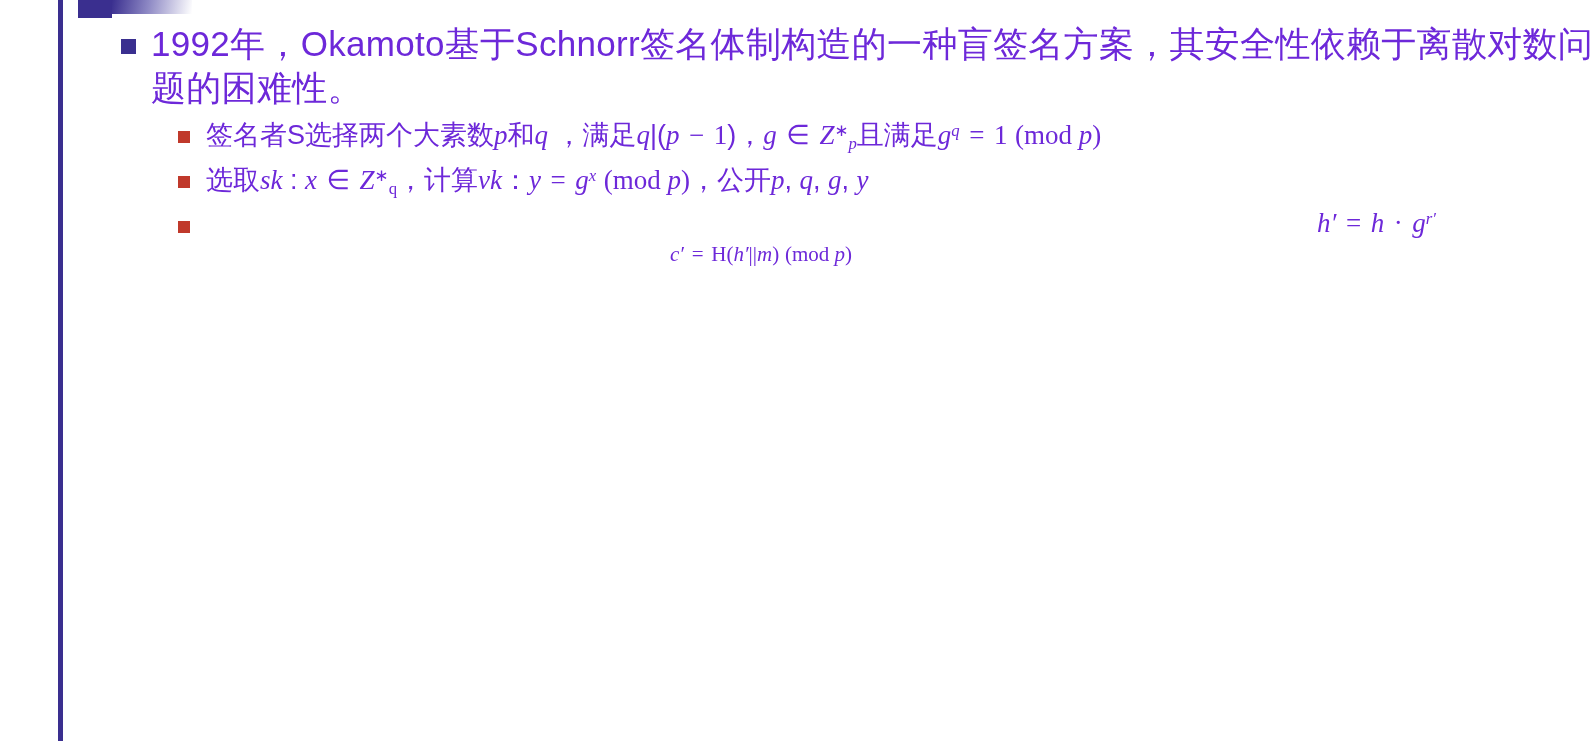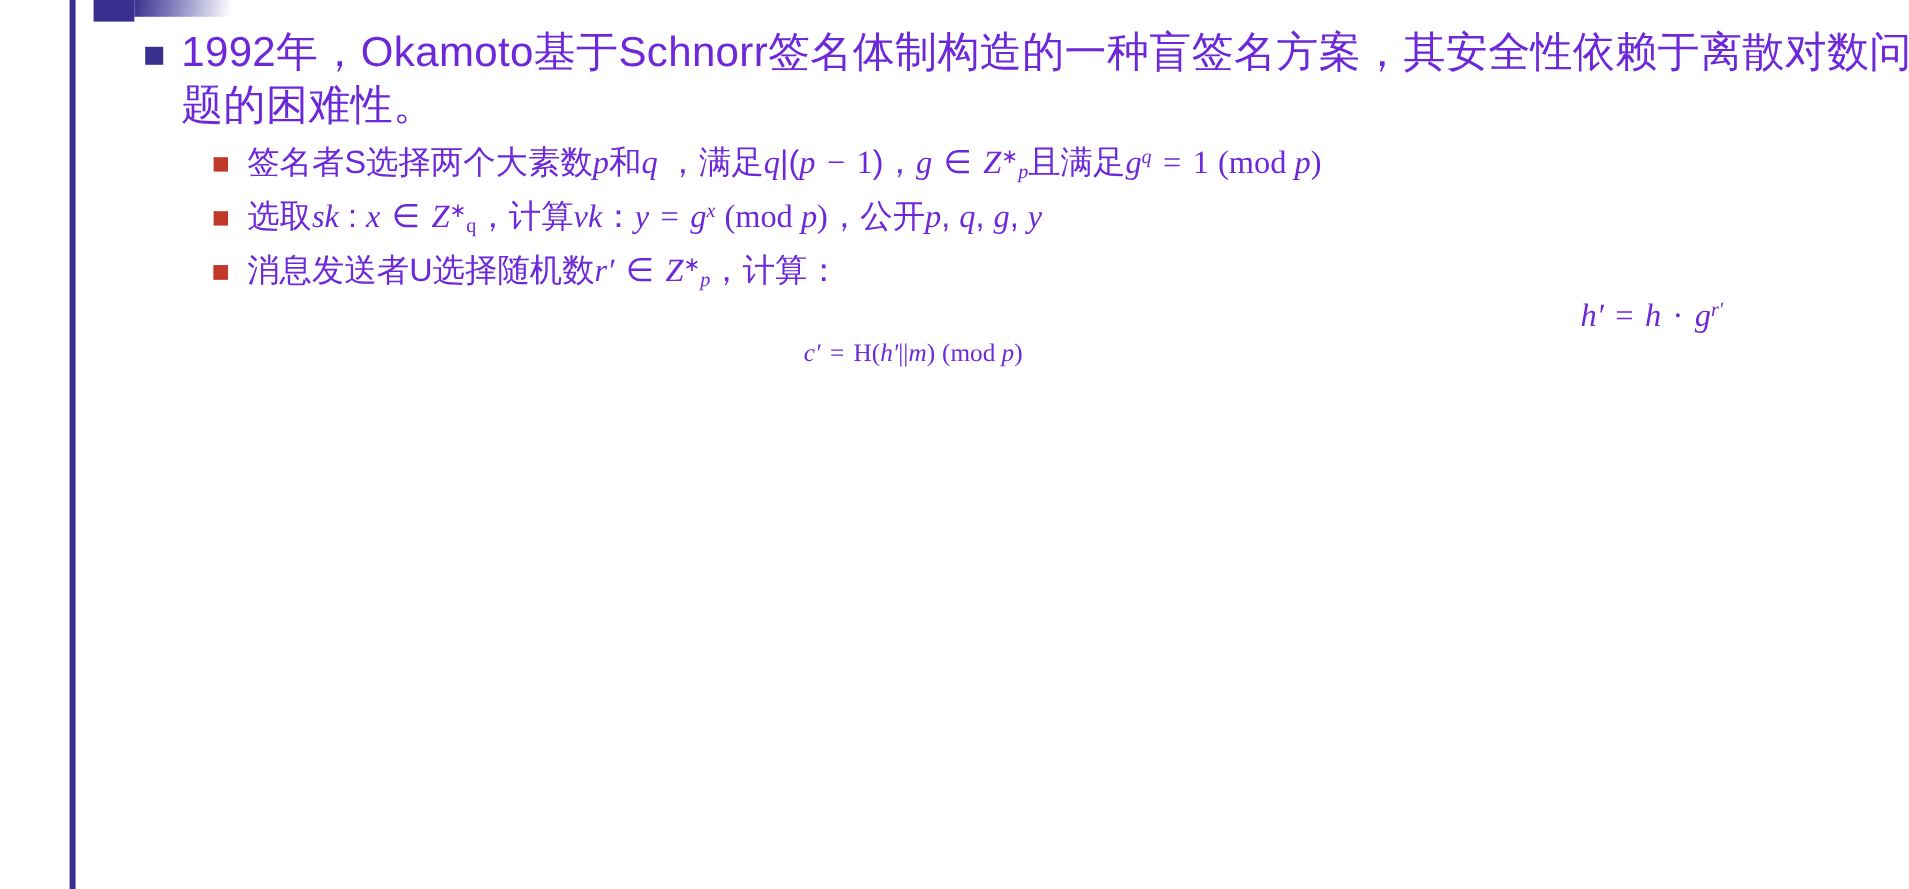--- a/index.html
+++ b/index.html
@@ -190,21 +190,20 @@
       <span>选取<span class="mi">sk</span> : <span class="mi">x</span> <span class="op">∈</span> <span class="mi">Z</span><span class="supstar">∗</span><sub class="mr">q</sub>，计算<span class="mi">vk</span>：<span class="mi">y</span> <span class="op">=</span> <span class="mi">g</span><sup>x</sup> <span class="mr">(mod </span><span class="mi">p</span><span class="mr">)</span>，公开<span class="mi">p</span>, <span class="mi">q</span>, <span class="mi">g</span>, <span class="mi">y</span></span>
     </div>
 
 
     <div class="lvl3">
       <span class="sq"></span>
     </div>
 
     <div class="lvl3">
       <span class="sq"></span>
-      <span>消息发送者U选择随机数<span class="mi">r</span><span class="mi">′</span> <span class="op">∈</span> <span class="mi">Z</span><span class="supstar">∗</span><sub>p</sub>，计算：</span>
     </div>
 
     <div class="centered">
       <span class="mi">h</span><span class="mi">′</span> <span class="op">=</span> <span class="mi">h</span> <span class="op">·</span> <span class="mi">g</span><sup>r′</sup>
     </div>
 
     <div class="centered2">
       <span class="mi">c</span><span class="mi">′</span> <span class="op">=</span> <span class="mr">H</span><span class="mr">(</span><span class="mi">h</span><span class="mi">′</span><span class="mr">||</span><span class="mi">m</span><span class="mr">)</span> <span class="mr">(mod </span><span class="mi">p</span><span class="mr">)</span>
     </div>
 

